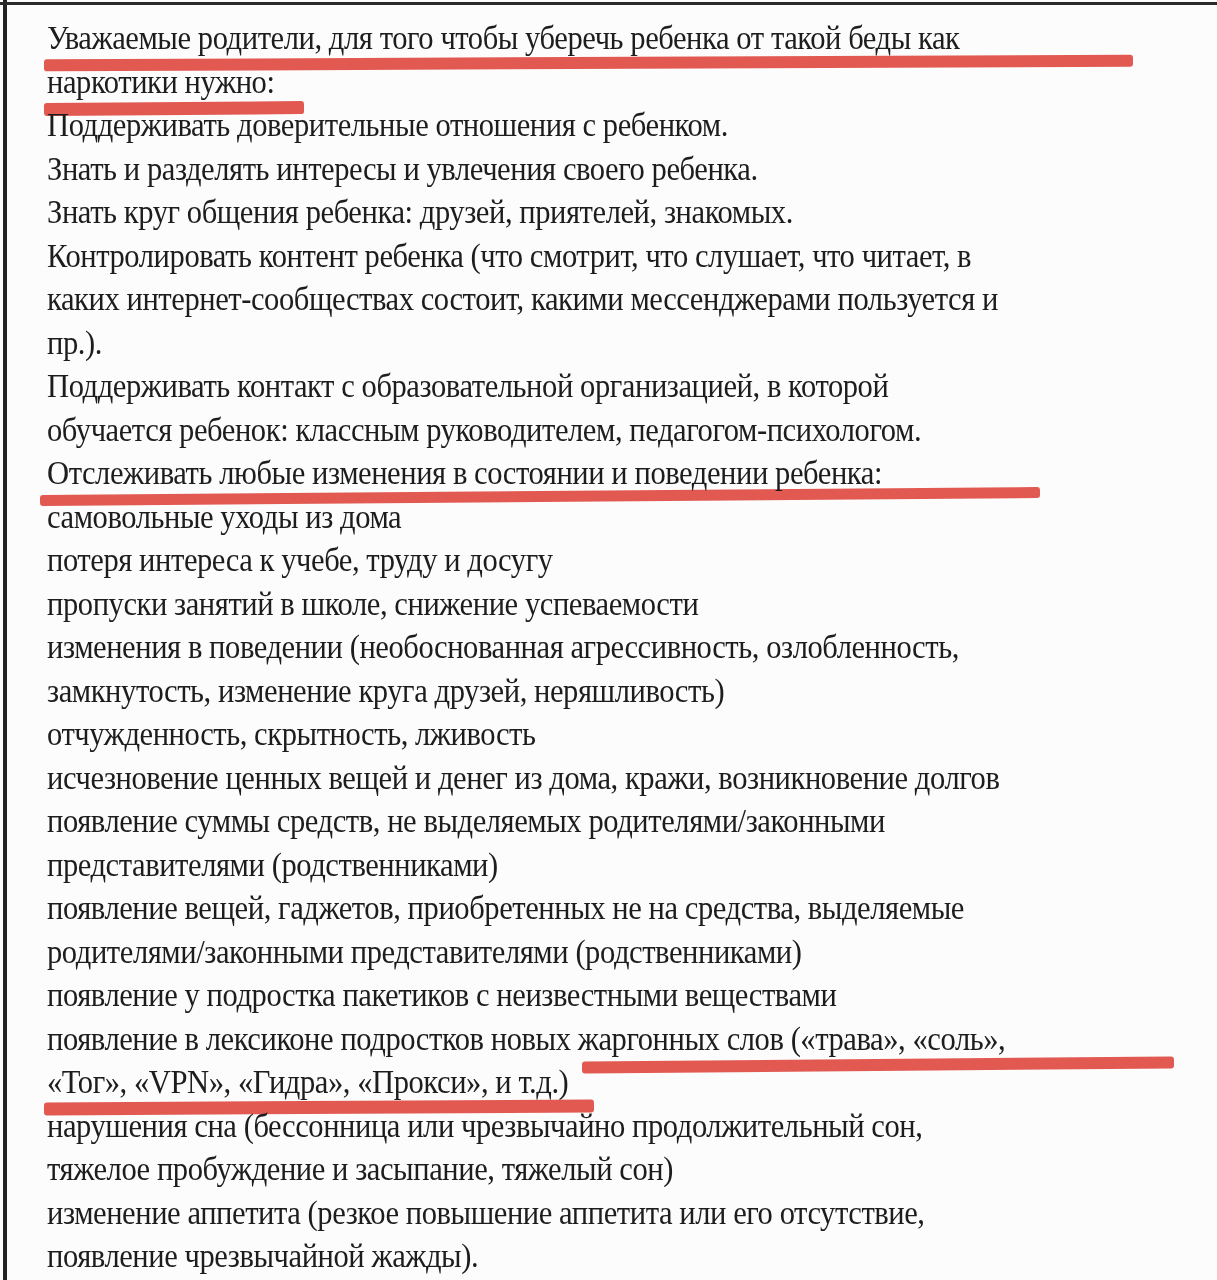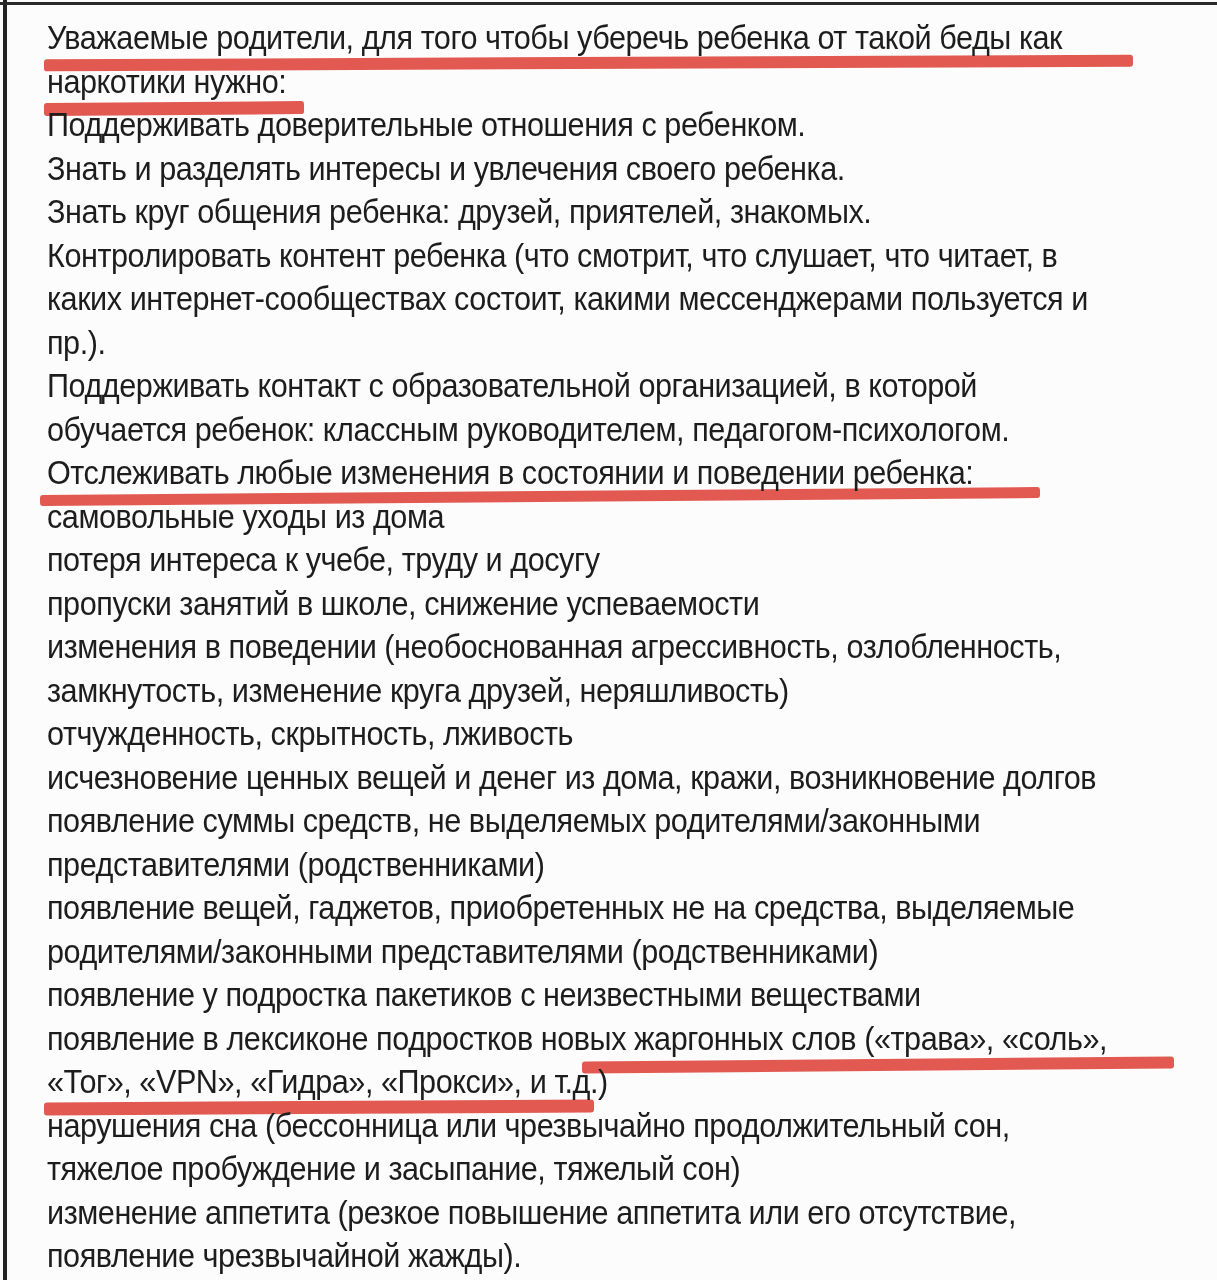--- a/index.html
+++ b/index.html
@@ -6,21 +6,21 @@
     margin: 0;
     padding: 0;
     background: #ffffff;
   }
   .page {
     position: relative;
     width: 1217px;
     height: 1280px;
     background: #fcfcfc;
     overflow: hidden;
-    font-family: Liberation Sans, sans-serif;
+    font-family: Liberation Serif, serif;
   }
   
   .frame-left {
     position: absolute;
     left: 3px;
     top: 0;
     width: 4px;
     height: 100%;
     background: #222222;
   }

